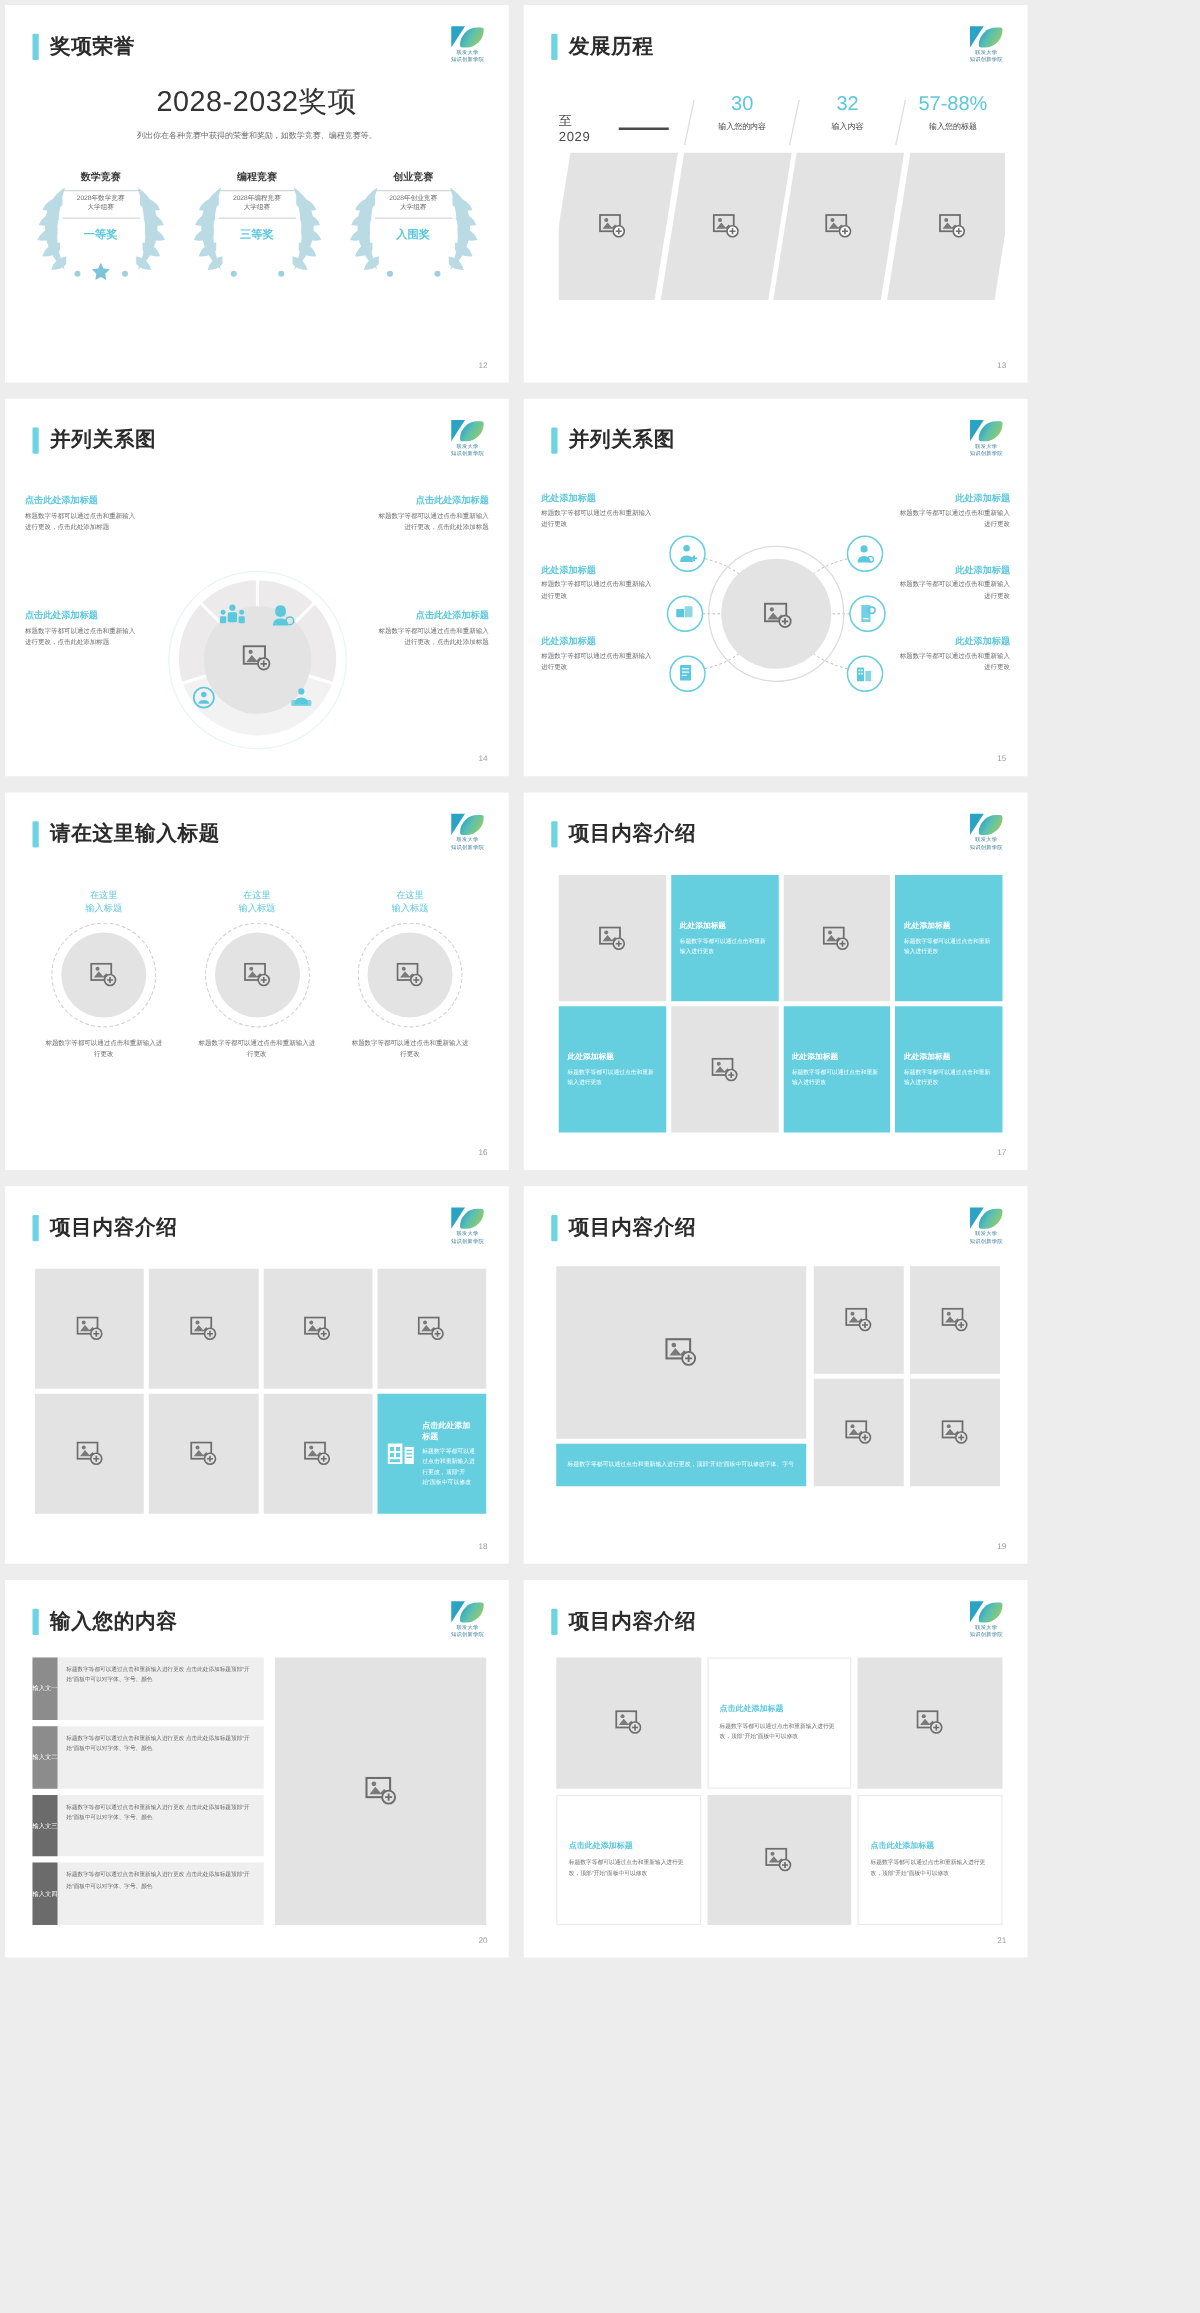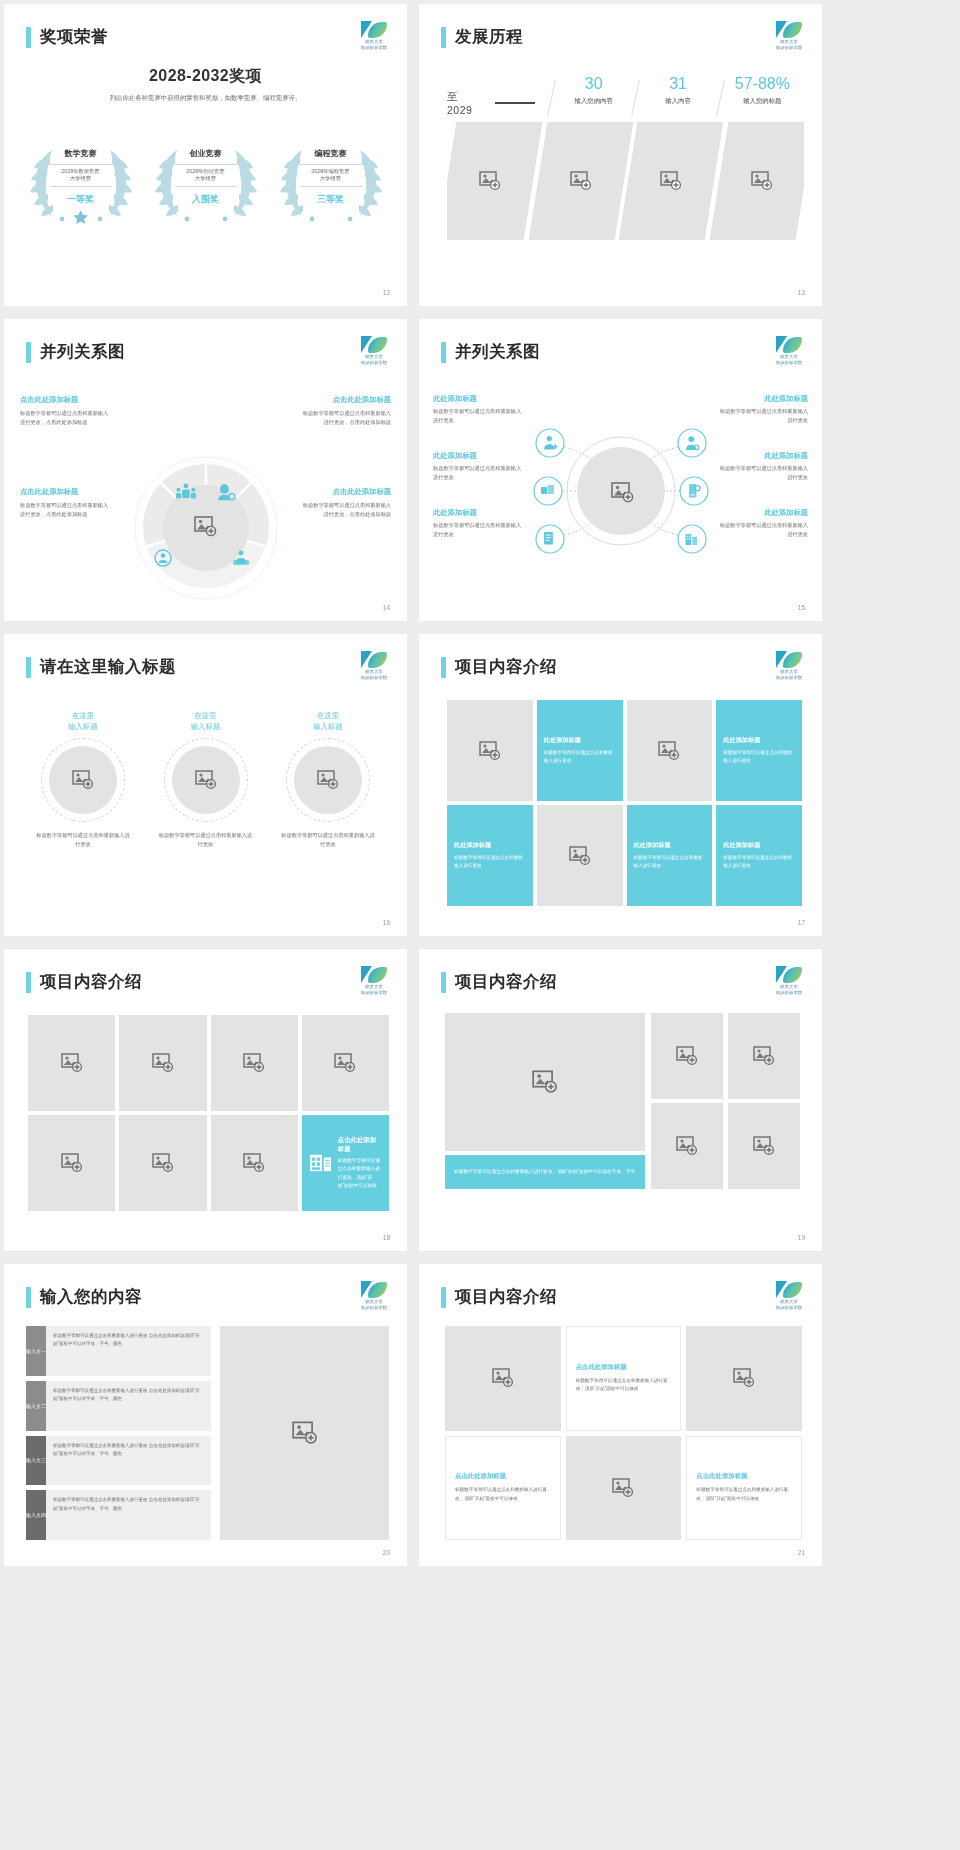--- a/index.html
+++ b/index.html
@@ -43,26 +43,26 @@
 
   
   .ph { display:inline-block; position:relative; }
   .ph svg { display:block; }
 
   .gray { background:#e4e3e3; }
   .cyan { background:#65cfe0; }
 
   
   .aw-head { position:absolute; top:62px; left:0; right:0; text-align:center; }
-  .aw-h1 { font-size:16px; font-weight:bold; color:#333; letter-spacing:.4px; }
+  .aw-h1 { font-size:23px; font-weight:normal; color:#333; letter-spacing:.4px; }
   .aw-h2 { font-size:6.4px; color:#6a6a6a; margin-top:7px; }
   .aw-row { position:absolute; top:132px; left:14px; right:14px; display:flex; justify-content:space-around; }
   .aw-item { position:relative; width:118px; height:92px; display:flex; flex-direction:column; align-items:center; }
   .laurel { position:absolute; top:0; left:0; width:118px; height:92px; }
-  .aw-name { margin-top:12px; font-size:8px; font-weight:bold; color:#3d3d3d; }
+  .aw-name { font-size:8px; font-weight:bold; color:#3d3d3d; }
   .aw-sub { margin-top:5px; font-size:5.3px; color:#6c6c6c; line-height:1.5; text-align:center;
             border-top:1px solid #cfd9dd; border-bottom:1px solid #cfd9dd; padding:2.5px 0; width:62px;}
   .aw-rank { margin-top:6px; font-size:9px; font-weight:bold; color:#5cc8dd; }
 
   
   .tl-row { position:absolute; top:72px; left:28px; right:18px; display:flex; align-items:flex-start; }
   .tl-first { display:flex; align-items:center; gap:9px; padding-top:14px; }
   .tl-year { font-size:10.5px; color:#4a4a4a; letter-spacing:.5px;}
   .tl-line { width:40px; height:1.6px; background:#4a4a4a; }
   .tl-stat { text-align:center; width:84px; position:relative; }
@@ -205,26 +205,26 @@
             <path d="M31 69 Q21 71 19 80 Q28 80 31 75Z"></path>
             <path d="M90 22 Q102 22 106 32 Q96 34 90 28Z"></path>
               <path d="M93 34 Q105 34 109 44 Q99 46 93 40Z"></path>
             <path d="M94 46 Q106 46 110 56 Q100 58 94 52Z"></path>
               <path d="M92 58 Q103 59 106 69 Q96 70 92 64Z"></path>
             <path d="M87 69 Q97 71 99 80 Q90 80 87 75Z"></path>
           </g>
           <circle cx="40" cy="83" r="2.4" fill="#9fd0de"></circle>
             <circle cx="78" cy="83" r="2.4" fill="#9fd0de"></circle>
         </svg>
-        <div class="aw-name">创业竞赛</div>
+        <div class="aw-name">编程竞赛</div>
         <div class="aw-sub">
-          <div>2028年创业竞赛</div>
+          <div>2028年编程竞赛</div>
           <div>大学组赛</div>
         </div>
-        <div class="aw-rank">入围奖</div>
+        <div class="aw-rank">三等奖</div>
       </div>
 
       <div class="aw-item">
         <svg class="laurel" viewBox="0 0 118 92">
           <g fill="#b7d9e3" opacity=".95">
             <path d="M30 14 Q14 24 14 46 Q14 66 30 80 Q22 62 24 44 Q26 26 30 14Z"></path>
             <path d="M88 14 Q104 24 104 46 Q104 66 88 80 Q96 62 94 44 Q92 26 88 14Z"></path>
             <path d="M28 22 Q16 22 12 32 Q22 34 28 28Z"></path>
               <path d="M25 34 Q13 34 9 44 Q19 46 25 40Z"></path>
             <path d="M24 46 Q12 46 8 56 Q18 58 24 52Z"></path>
@@ -232,26 +232,26 @@
             <path d="M31 69 Q21 71 19 80 Q28 80 31 75Z"></path>
             <path d="M90 22 Q102 22 106 32 Q96 34 90 28Z"></path>
               <path d="M93 34 Q105 34 109 44 Q99 46 93 40Z"></path>
             <path d="M94 46 Q106 46 110 56 Q100 58 94 52Z"></path>
               <path d="M92 58 Q103 59 106 69 Q96 70 92 64Z"></path>
             <path d="M87 69 Q97 71 99 80 Q90 80 87 75Z"></path>
           </g>
           <circle cx="40" cy="83" r="2.4" fill="#9fd0de"></circle>
             <circle cx="78" cy="83" r="2.4" fill="#9fd0de"></circle>
         </svg>
-        <div class="aw-name">编程竞赛</div>
+        <div class="aw-name">创业竞赛</div>
         <div class="aw-sub">
-          <div>2028年编程竞赛</div>
+          <div>2028年创业竞赛</div>
           <div>大学组赛</div>
         </div>
-        <div class="aw-rank">三等奖</div>
+        <div class="aw-rank">入围奖</div>
       </div>
     </div>
     <div class="pagenum">12</div>
   </div>
 
   <div class="slide">
     <div class="s-title-wrap">
       <div class="s-bar"></div>
       <div class="s-title">发展历程</div>
     </div>
@@ -266,21 +266,21 @@
         <span class="tl-year">至 2029</span>
         <span class="tl-line"></span>
       </div>
       <div class="tl-sep" style="margin-left:16px"></div>
       <div class="tl-stat">
         <div class="tl-num">30</div>
         <div class="tl-lbl">输入您的内容</div>
       </div>
       <div class="tl-sep"></div>
       <div class="tl-stat">
-        <div class="tl-num">31</div>
+        <div class="tl-num">32</div>
         <div class="tl-lbl">输入内容</div>
       </div>
       <div class="tl-sep"></div>
       <div class="tl-stat">
         <div class="tl-num">57-88%</div>
         <div class="tl-lbl">输入您的标题</div>
       </div>
     </div>
 
     <div class="tl-imgs">

